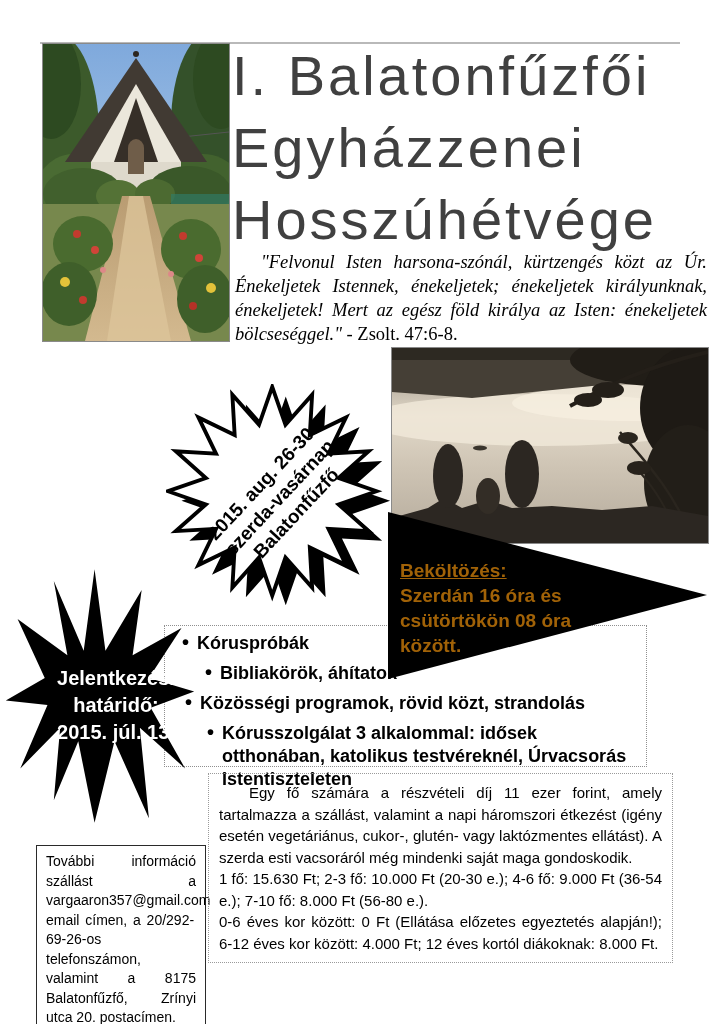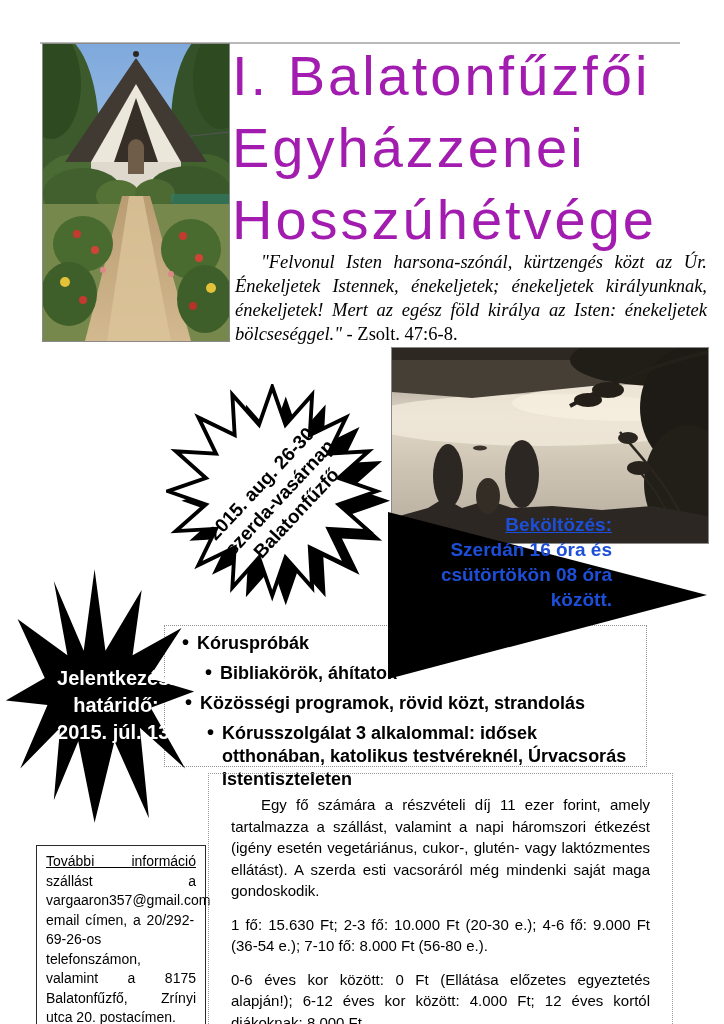--- a/index.html
+++ b/index.html
@@ -9,21 +9,21 @@
   .hairline{position:absolute;left:40px;top:42px;width:640px;height:2px;background:#b9b9b9;}
 
   
   .photo{position:absolute;z-index:1;border:1px solid #8a8a8a;overflow:hidden;}
   .photo-church{left:42px;top:43px;width:186px;height:297px;}
   .photo-lake{left:391px;top:347px;width:316px;height:195px;}
   .photo svg{display:block;}
 
   
   .title{position:absolute;left:232px;top:40px;width:486px;z-index:2;
-         font-size:56px;line-height:72px;letter-spacing:3px;font-weight:400;color:#a21caf;}
+         font-size:56px;line-height:72px;letter-spacing:3px;font-weight:400;color:#404040;}
   .title div{white-space:nowrap;}
 
   
   .quote{position:absolute;left:235px;top:250px;width:472px;z-index:2;
          font-family:"Liberation Serif",serif;font-size:18.5px;line-height:24px;
          text-align:justify;}
   .quote .qtext{font-style:italic;}
   .quote p{margin:0;text-indent:26px;}
 
   
@@ -33,22 +33,22 @@
 
   
   .date-star{position:absolute;left:166px;top:384px;width:226px;height:226px;z-index:5;}
   .date-star-text{position:absolute;left:166px;top:384px;width:226px;height:226px;z-index:6;
                   display:flex;align-items:center;justify-content:center;
                   transform:rotate(-47deg);}
   .date-star-text .inner{text-align:center;font-weight:bold;font-size:19px;line-height:23px;}
 
   
   .triangle{position:absolute;left:388px;top:512px;width:319px;height:167px;z-index:3;}
-  .movein-text{position:absolute;left:400px;top:512px;width:212px;z-index:4;color:#1d4ed8;
-               font-weight:bold;font-size:19px;line-height:25px;text-align:right;}
+  .movein-text{position:absolute;left:400px;top:558px;width:212px;z-index:4;color:#a16207;
+               font-weight:bold;font-size:19px;line-height:25px;}
   .movein-text .heading{text-decoration:underline;}
 
   
   .program-box{position:absolute;left:164px;top:625px;width:483px;height:142px;z-index:2;
                border:1px dotted #8f8f8f;box-sizing:border-box;}
   .program-box ul{list-style:none;margin:6px 0 0 0;padding:0;}
   .program-box li{position:relative;font-weight:bold;font-size:18px;line-height:23px;
                   margin-bottom:7px;}
   .program-box li .bullet{position:absolute;top:-1px;font-size:20px;}
   .li-0{padding-left:32px;} .li-0 .bullet{left:17px;}
@@ -59,28 +59,28 @@
   
   .deadline-star{position:absolute;left:4px;top:558px;width:192px;height:276px;z-index:5;}
   .deadline-text{position:absolute;left:14px;top:630px;width:172px;height:150px;z-index:6;
                  display:flex;align-items:center;justify-content:center;color:#fff;}
   .deadline-text .inner{text-align:center;font-weight:bold;font-size:20px;line-height:27px;margin-left:32px;}
 
   
   .contact{position:absolute;left:36px;top:845px;width:170px;z-index:2;
            border:1.5px solid #2a2a2a;padding:6px 9px;box-sizing:border-box;
            font-size:14px;line-height:19.5px;text-align:justify;}
-  .contact .lead{text-decoration:underline;}
+  .contact .lead{}
   .contact .email{}
 
   
   .fees{position:absolute;left:208px;top:773px;width:465px;z-index:2;
         border:1px dotted #9a9a9a;padding:8px 10px;box-sizing:border-box;
         font-size:15px;line-height:21.5px;text-align:justify;}
-  .fees p{margin:12px;}
+  .fees p{margin:0;}
   .fees .p1{text-indent:30px;}
   .fees .p2{margin-top:9px;}
 </style>
 </head>
 <body>
 
 <div class="page">
 
   <div class="hairline"></div>
 

